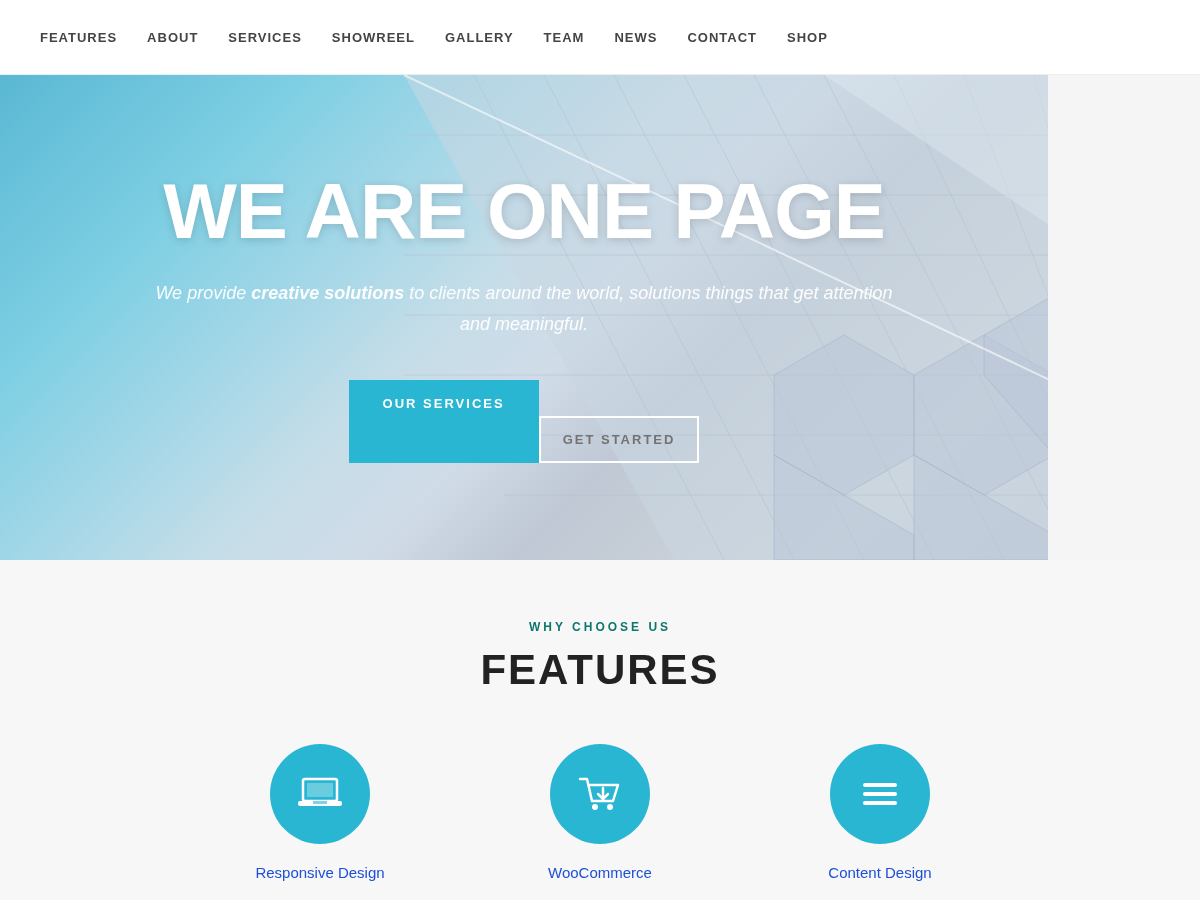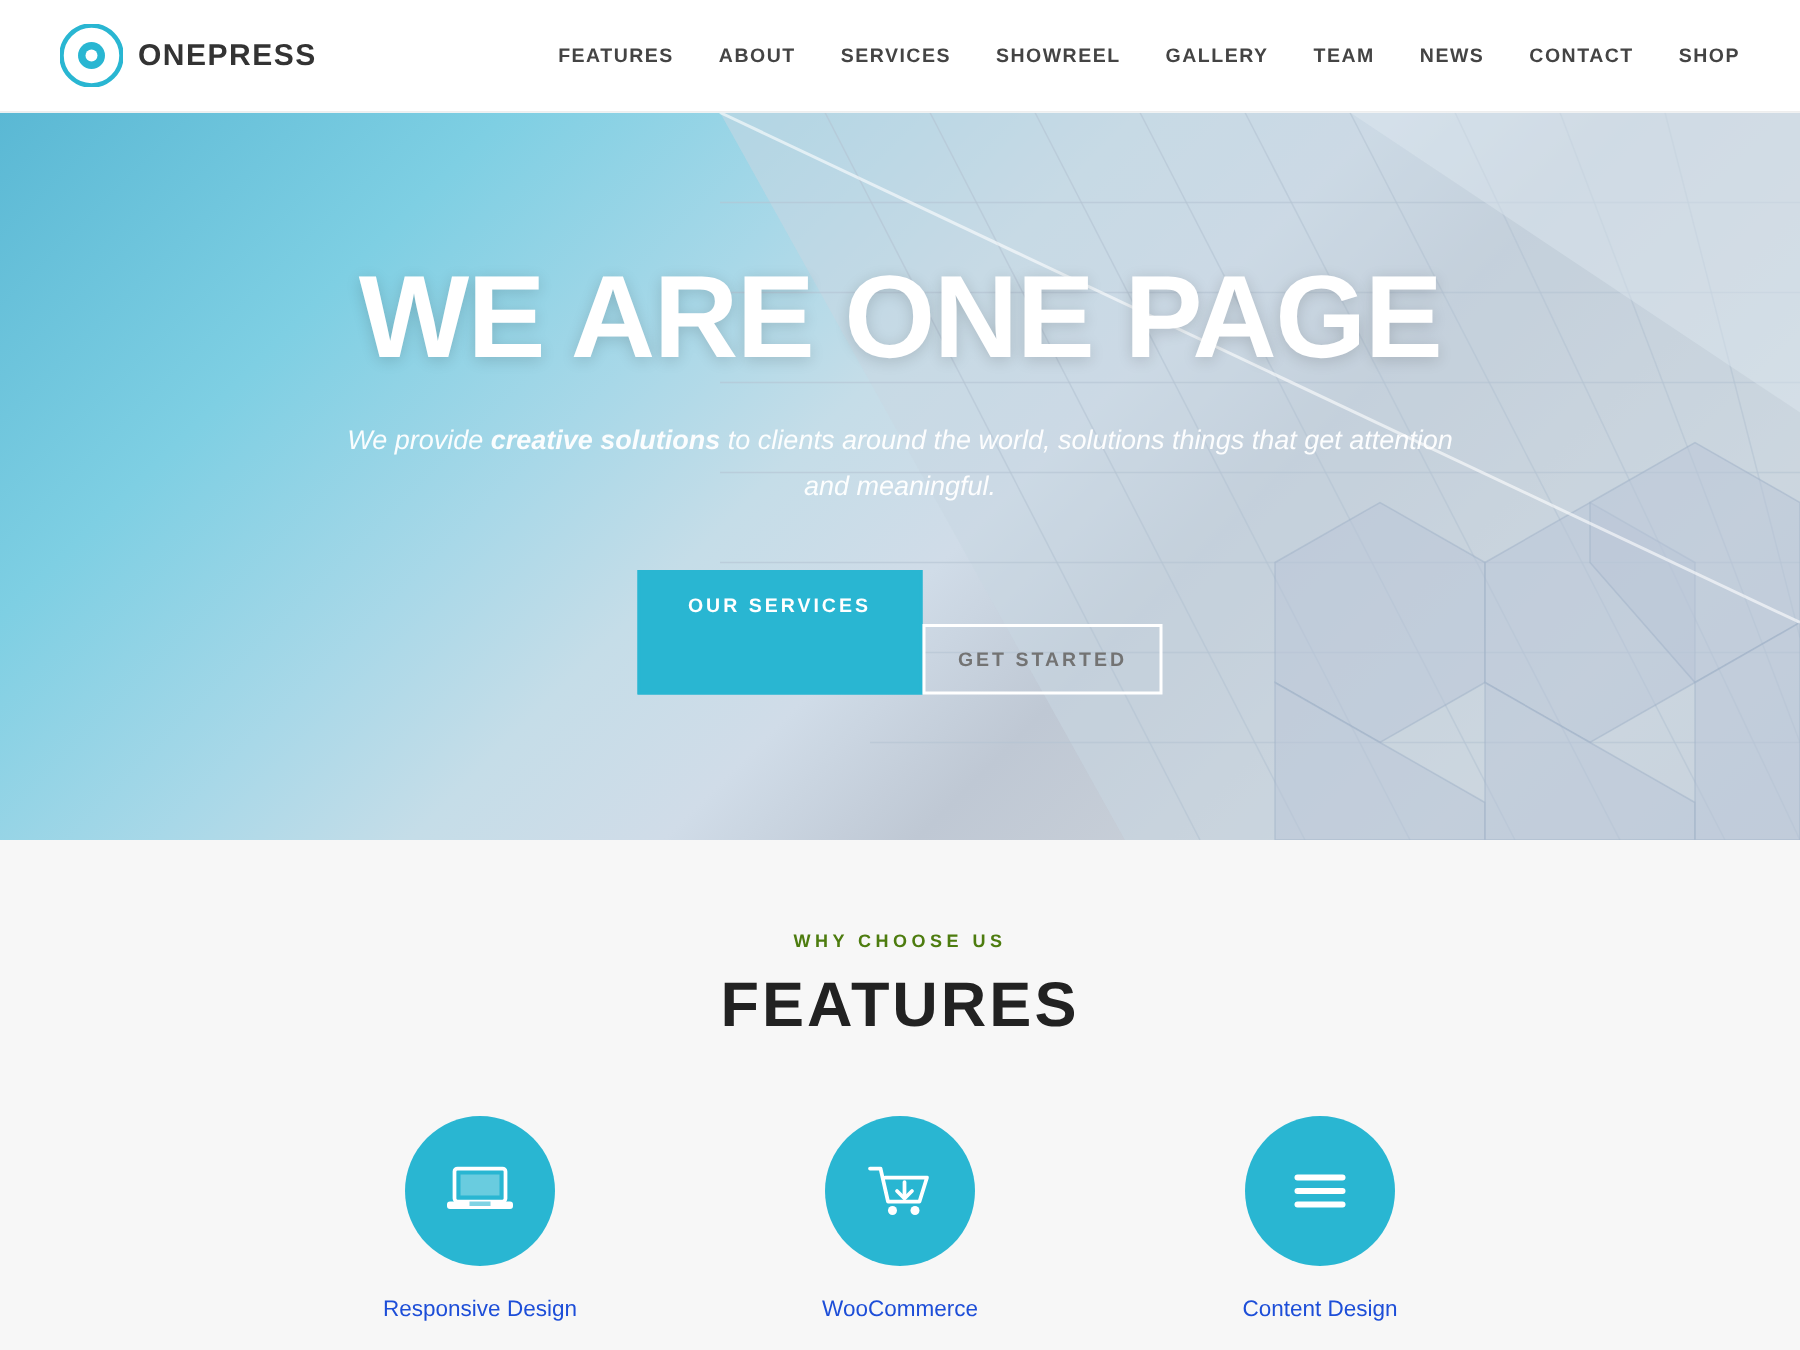--- a/index.html
+++ b/index.html
@@ -59,21 +59,21 @@
       font-size: 13px;
       font-weight: 600;
       letter-spacing: 1px;
       text-transform: uppercase;
       transition: color 0.2s;
     }
 
     
     .hero {
       position: relative;
-      width: 1200px;
+      width: 1048px;
       height: 485px;
       overflow: hidden;
       display: flex;
       align-items: center;
       justify-content: center;
     }
 
     .hero-bg {
       position: absolute;
       inset: 0;
@@ -166,21 +166,21 @@
     .features-section {
       background: #f7f7f7;
       padding: 60px 40px 40px;
       text-align: center;
     }
 
     .section-subtitle {
       font-size: 12px;
       font-weight: 600;
       letter-spacing: 3px;
-      color: #4d7c0f;
+      color: #0f766e;
       text-transform: uppercase;
       margin-bottom: 12px;
     }
 
     .section-title {
       font-size: 42px;
       font-weight: 900;
       color: #222;
       letter-spacing: 2px;
       text-transform: uppercase;
@@ -222,28 +222,20 @@
     .feature-label {
       font-size: 15px;
       color: #1d4ed8;
       font-weight: 400;
     }
   </style>
 </head>
 <body>
 
 <nav>
-  <div class="logo-area">
-    <svg class="logo-icon" viewBox="0 0 42 42" xmlns="http://www.w3.org/2000/svg">
-      <circle cx="21" cy="21" r="20" fill="none" stroke="#29b6d2" stroke-width="3"></circle>
-      <circle cx="21" cy="21" r="9" fill="#29b6d2"></circle>
-      <circle cx="21" cy="21" r="4" fill="#fff"></circle>
-    </svg>
-    <span class="logo-text">ONEPRESS</span>
-  </div>
 
   <ul class="nav-links">
     <li>
       <a href="#features">FEATURES</a>
     </li>
     <li>
       <a href="#about">ABOUT</a>
     </li>
     <li>
       <a href="#services">SERVICES</a>

